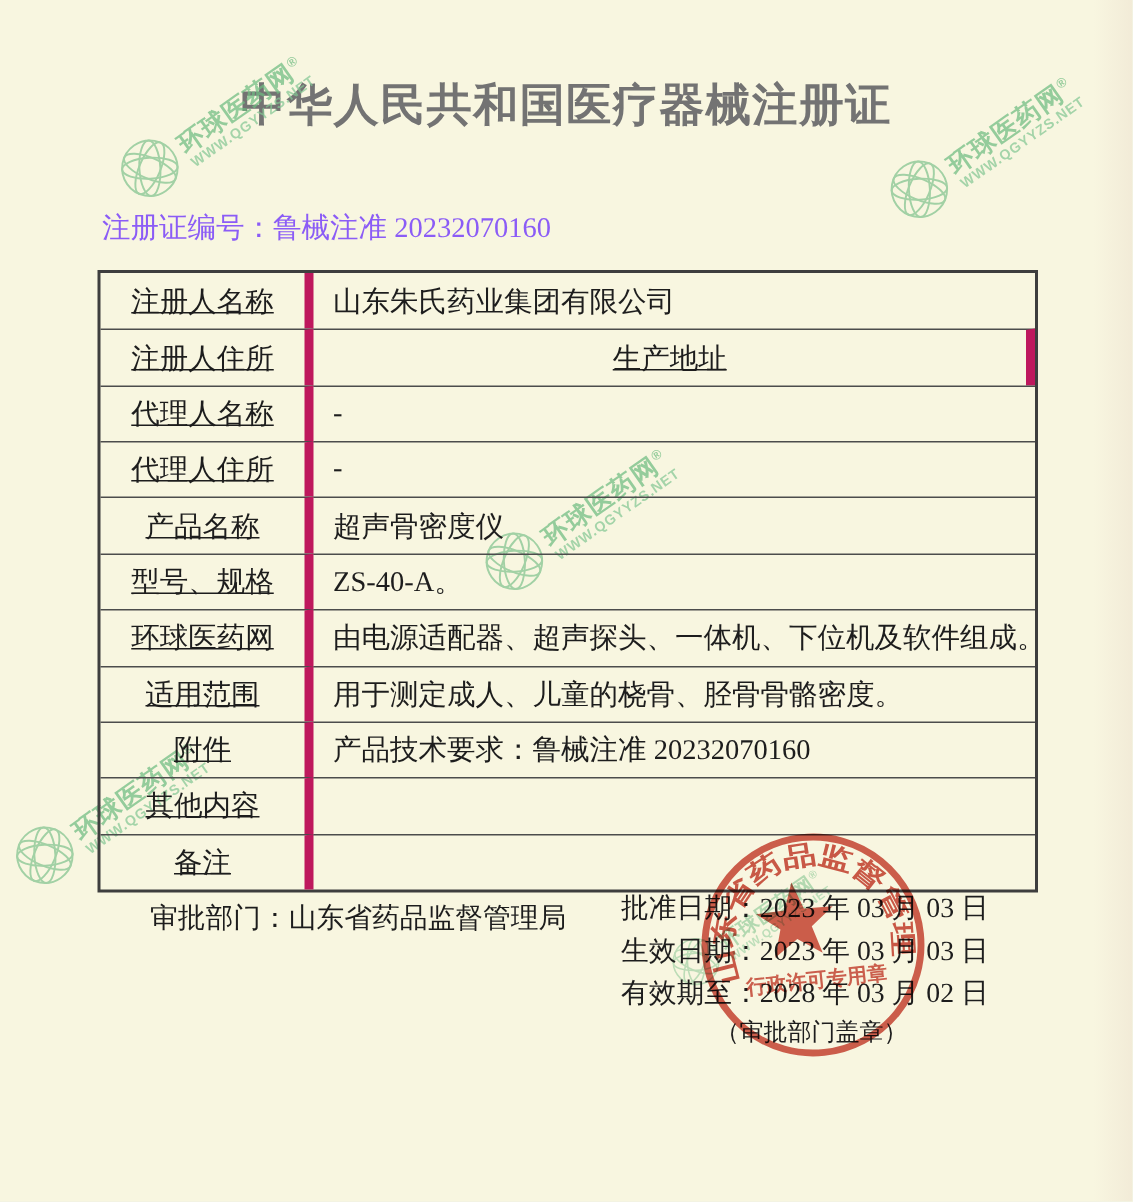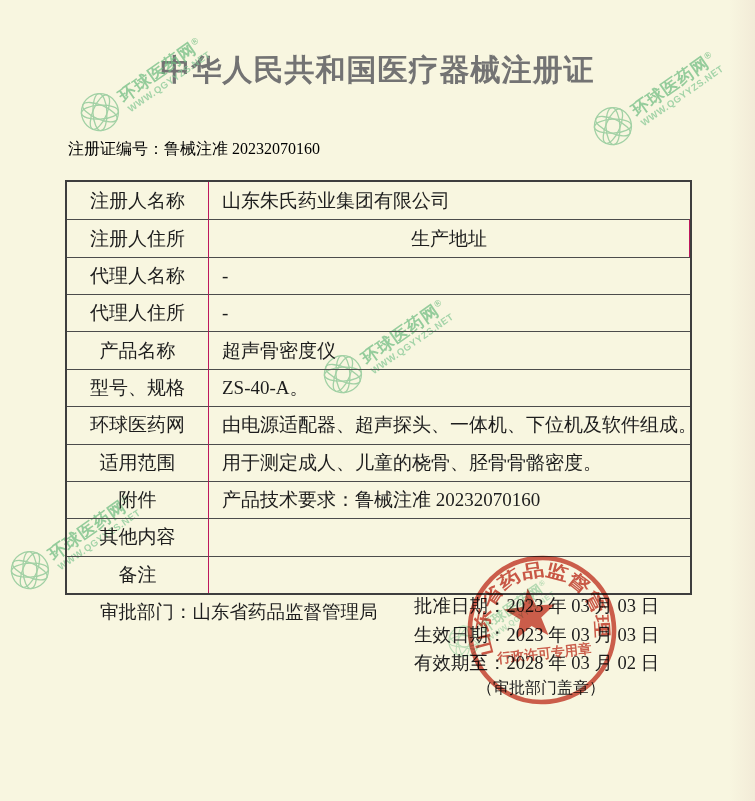--- a/index.html
+++ b/index.html
@@ -13,33 +13,33 @@
   .paper::after{ 
     content:"";position:absolute;top:0;right:0;width:26px;height:100%;
     background:linear-gradient(to right, rgba(0,0,0,0), rgba(190,140,140,0.10));
     pointer-events:none;
   }
   .title{
     position:absolute;top:50px;left:0;width:100%;text-align:center;
     font-size:30px;font-weight:bold;letter-spacing:1px;color:#737373;
   }
   .regline{
-    position:absolute;left:68px;top:139px;font-size:16px;color:#000000;font-family:Liberation Serif, serif;
+    position:absolute;left:68px;top:139px;font-size:19px;color:#8b5cf6;font-family:Liberation Serif, serif;
   }
   .cert-table{
     position:absolute;left:65px;top:180px;width:623px;height:411px;
     border:2px solid #3e3e3e;
     display:grid;grid-template-columns:142px 1fr;grid-auto-rows:1fr;
     z-index:2;
   }
   .cell{
     border-top:1px solid #4c4c4c;display:flex;align-items:center;
     font-size:19px;color:#1d1d1d;min-width:0;white-space:nowrap;
   }
-  .cell.lab{justify-content:center;border-right:1px solid #be185d;text-align:center;}
+  .cell.lab{justify-content:center;border-right:6px solid #be185d;text-align:center;text-decoration:underline;}
   .cell.val{padding-left:13px;}
   .cell.r0{border-top:none;}
   .footer-dept{position:absolute;left:100px;top:599px;font-size:18.5px;z-index:2;}
   .dates{position:absolute;left:414px;top:592px;font-size:18.5px;line-height:28.7px;z-index:2;}
   .seal-note{position:absolute;left:477px;top:678px;font-size:16px;z-index:2;}
 
   
   .wm{
     position:absolute;display:flex;align-items:flex-end;gap:5px;
     transform:rotate(-35deg);transform-origin:left bottom;

